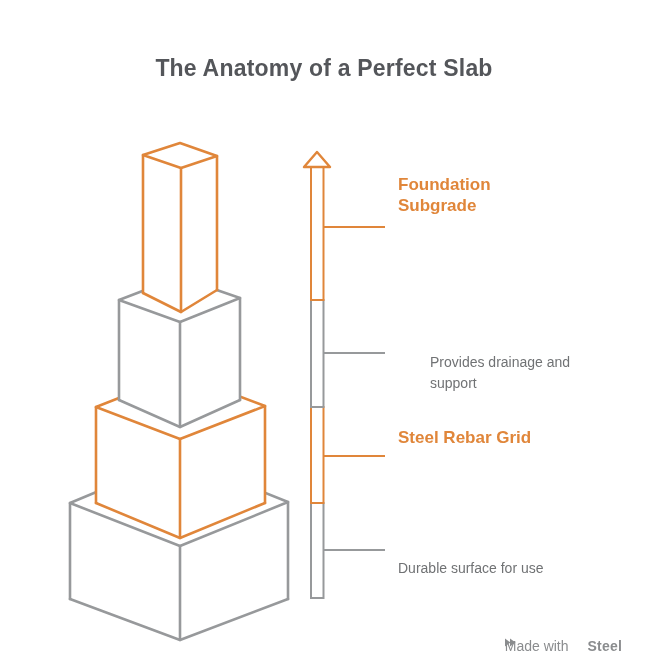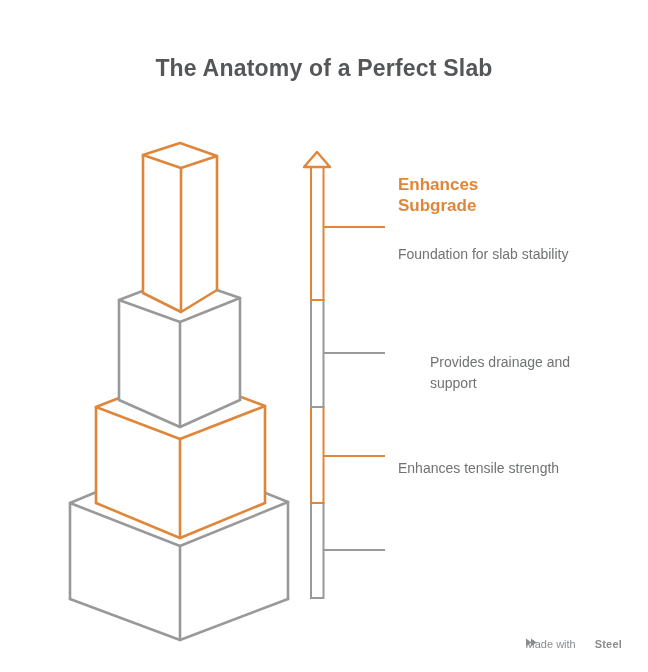--- a/index.html
+++ b/index.html
@@ -48,21 +48,21 @@
     color:var(--desc);
     width:180px;
   }
   .name-0{top:174px;} .desc-0{top:244px;}
   .name-1{top:311px;} .desc-1{top:352px;margin-left:32px;}
   .name-2{top:427px;} .desc-2{top:458px;}
   .name-3{top:522px;} .desc-3{top:558px;}
   .watermark{
     position:absolute;right:26px;top:638px;
     display:flex;align-items:center;gap:4px;
-    font-size:11px;color:var(--watermark);
+    font-size:14px;color:var(--watermark);
   }
   .watermark .brand{font-weight:bold;letter-spacing:.2px;}
   .logo{display:inline-block;width:11px;height:9px;}
 </style>
 </head>
 <body>
 
 <div id="frame">
 
   <div class="title">The Anatomy of a Perfect Slab</div>
@@ -111,27 +111,27 @@
       <rect class="shaft-gray" x="311" y="300" width="12.5" height="107"></rect>
       <rect class="shaft-accent" x="311" y="166" width="12.5" height="134"></rect>
       <polygon class="head" points="317,152 304,167 330,167"></polygon>
       <line class="tick-accent" x1="323" y1="227" x2="385" y2="227"></line>
       <line class="tick-gray" x1="323" y1="353" x2="385" y2="353"></line>
       <line class="tick-accent" x1="323" y1="456" x2="385" y2="456"></line>
       <line class="tick-gray" x1="323" y1="550" x2="385" y2="550"></line>
     </g>
   </svg>
 
-  <div class="label layer-name accent name-0">Enhances Subgrade</div>
-  <div class="label layer-desc desc-0">Foundation for slab stability</div>
+  <div class="label layer-name accent name-0">Foundation Subgrade</div>
 
   <div class="label layer-desc desc-1">Provides drainage and support</div>
 
-  <div class="label layer-desc desc-2">Enhances tensile strength</div>
+  <div class="label layer-name accent name-2">Steel Rebar Grid</div>
 
+  <div class="label layer-desc desc-3">Durable surface for use</div>
 
   <div class="watermark">
     <span>Made with</span>
     <span class="logo">
       <svg width="11" height="9" viewBox="0 0 11 9">
         <polygon points="0,0.5 5.5,4.5 0,8.5" fill="#8A8C8E"></polygon>
         <polygon points="5,0.5 10.5,4.5 5,8.5" fill="#8A8C8E"></polygon>
       </svg>
     </span>
     <span class="brand">Steel</span>

